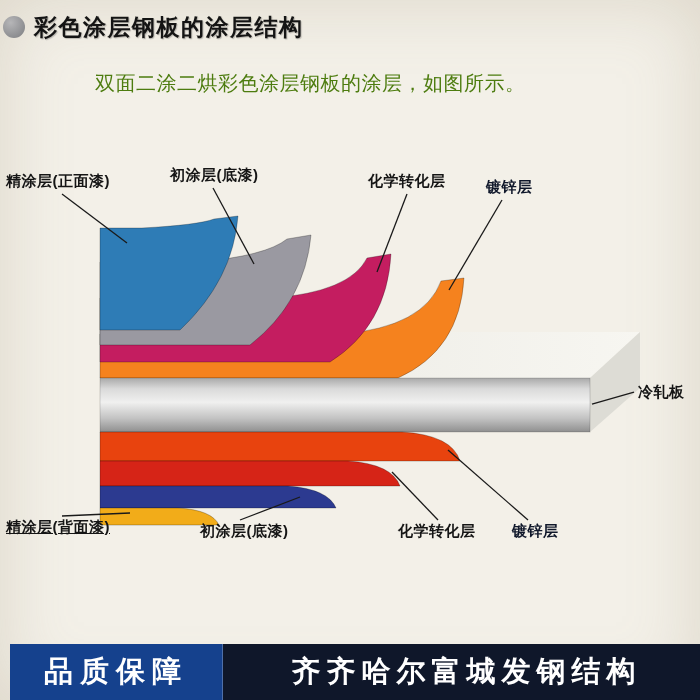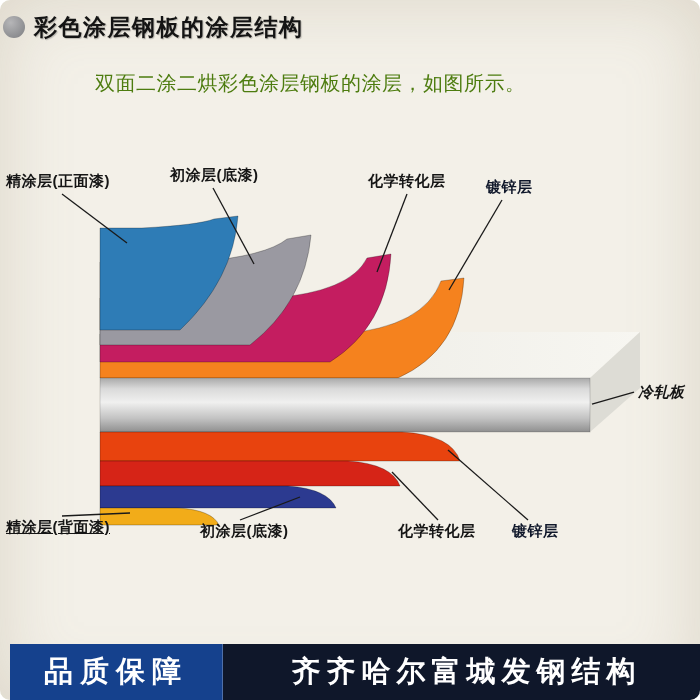--- a/index.html
+++ b/index.html
@@ -1,21 +1,20 @@
 <!DOCTYPE html>
 <html><head>
 <meta charset="utf-8">
 <style>
   html,body { margin:0; padding:0; }
   .page {
     position:relative; width:700px; height:700px; overflow:hidden;
     background:#f3f0e8;
     box-shadow: inset 0 0 70px rgba(160,148,118,.28);
     font-family:"Liberation Sans","DejaVu Sans",sans-serif;
-    border-radius:10px;
   }
   .title-row { position:absolute; top:12px; left:0; height:30px; display:flex; align-items:center; }
   .bullet {
     width:22px; height:22px; border-radius:50%;
     background: radial-gradient(circle at 35% 30%, #b6b6b8, #7c7d81);
     margin-left:3px; flex:0 0 auto;
   }
   .title {
     margin-left:9px; font-size:23px; font-weight:bold; color:#141414;
     letter-spacing:1.5px; text-shadow:1px 1px 1px rgba(0,0,0,.22);
@@ -96,21 +95,21 @@
       <line x1="240" y1="520" x2="300" y2="497"></line>
       <line x1="438" y1="520" x2="392" y2="472"></line>
       <line x1="528" y1="520" x2="448" y2="450"></line>
     </g>
   </svg>
 
   <div class="lbl" style="left:6px;   top:172px;">精涂层(正面漆)</div>
   <div class="lbl" style="left:170px; top:166px;">初涂层(底漆)</div>
   <div class="lbl" style="left:368px; top:172px;">化学转化层</div>
   <div class="lbl red" style="left:486px; top:178px;">镀锌层</div>
-  <div class="lbl" style="left:638px; top:383px;font-style:italic;">冷轧板</div>
+  <div class="lbl" style="left:638px; top:383px;">冷轧板</div>
   <div class="lbl" style="left:6px;   top:518px;text-decoration:underline;">精涂层(背面漆)</div>
   <div class="lbl" style="left:200px; top:522px;">初涂层(底漆)</div>
   <div class="lbl" style="left:398px; top:522px;">化学转化层</div>
   <div class="lbl red" style="left:512px; top:522px;">镀锌层</div>
 
   <div class="footer">
     <div class="footer-left">品质保障</div>
     <div class="footer-right">齐齐哈尔富城发钢结构</div>
   </div>
 

